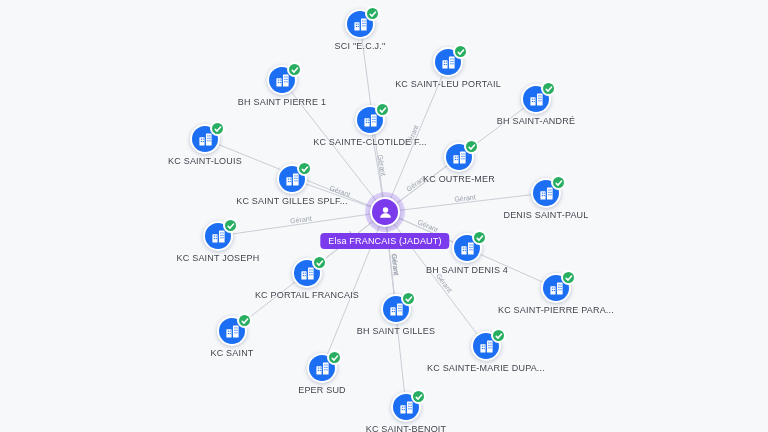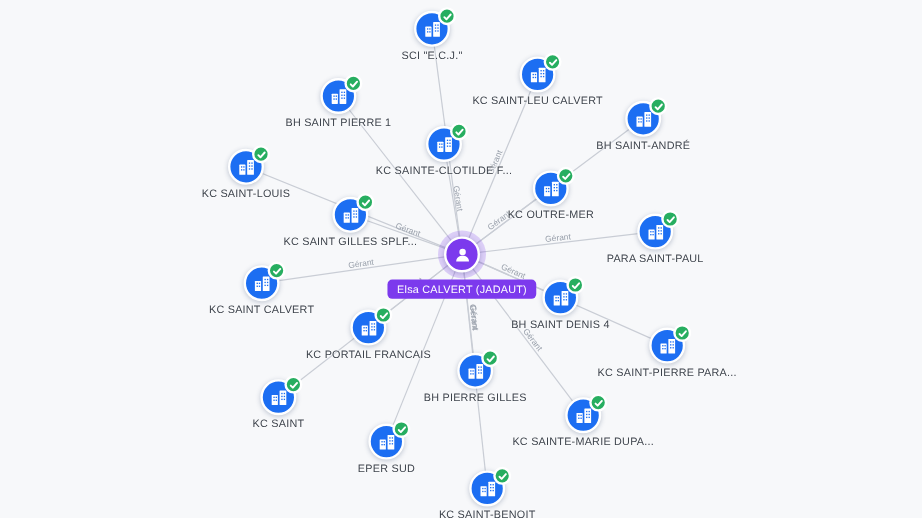--- a/index.html
+++ b/index.html
@@ -118,21 +118,21 @@
             <rect x="12.2" y="6.2" width="1.2" height="1.2" fill="var(--company-blue)"></rect>
             <rect x="10" y="8.8" width="1.2" height="1.2" fill="var(--company-blue)"></rect>
             <rect x="12.2" y="8.8" width="1.2" height="1.2" fill="var(--company-blue)"></rect>
           </svg>
         </div>
         <div class="badge">
           <svg width="8" height="8" viewBox="0 0 10 10" aria-hidden="true">
             <path d="M1.6 5.4l2.2 2.2 4.4-5" stroke="#fff" stroke-width="2" fill="none" stroke-linecap="round" stroke-linejoin="round"></path>
           </svg>
         </div>
-        <div class="label">KC SAINT-LEU CALVERT</div>
+        <div class="label">KC SAINT-LEU PORTAIL</div>
       </div>
       <div class="node" style="left: 282px; top: 80px;">
         <div class="circle">
           <svg width="15" height="15" viewBox="0 0 16 16" aria-hidden="true">
             <rect x="1.5" y="5.5" width="5.5" height="9" rx="0.5" fill="#fff"></rect>
             <rect x="8.5" y="1.5" width="6" height="13" rx="0.5" fill="#fff"></rect>
             <rect x="3" y="7" width="1.2" height="1.2" fill="var(--company-blue)"></rect>
             <rect x="5" y="7" width="1.2" height="1.2" fill="var(--company-blue)"></rect>
             <rect x="3" y="9.6" width="1.2" height="1.2" fill="var(--company-blue)"></rect>
             <rect x="5" y="9.6" width="1.2" height="1.2" fill="var(--company-blue)"></rect>
@@ -286,21 +286,21 @@
             <rect x="12.2" y="6.2" width="1.2" height="1.2" fill="var(--company-blue)"></rect>
             <rect x="10" y="8.8" width="1.2" height="1.2" fill="var(--company-blue)"></rect>
             <rect x="12.2" y="8.8" width="1.2" height="1.2" fill="var(--company-blue)"></rect>
           </svg>
         </div>
         <div class="badge">
           <svg width="8" height="8" viewBox="0 0 10 10" aria-hidden="true">
             <path d="M1.6 5.4l2.2 2.2 4.4-5" stroke="#fff" stroke-width="2" fill="none" stroke-linecap="round" stroke-linejoin="round"></path>
           </svg>
         </div>
-        <div class="label">PARA SAINT-PAUL</div>
+        <div class="label">DENIS SAINT-PAUL</div>
       </div>
       <div class="node" style="left: 218px; top: 236px;">
         <div class="circle">
           <svg width="15" height="15" viewBox="0 0 16 16" aria-hidden="true">
             <rect x="1.5" y="5.5" width="5.5" height="9" rx="0.5" fill="#fff"></rect>
             <rect x="8.5" y="1.5" width="6" height="13" rx="0.5" fill="#fff"></rect>
             <rect x="3" y="7" width="1.2" height="1.2" fill="var(--company-blue)"></rect>
             <rect x="5" y="7" width="1.2" height="1.2" fill="var(--company-blue)"></rect>
             <rect x="3" y="9.6" width="1.2" height="1.2" fill="var(--company-blue)"></rect>
             <rect x="5" y="9.6" width="1.2" height="1.2" fill="var(--company-blue)"></rect>
@@ -310,21 +310,21 @@
             <rect x="12.2" y="6.2" width="1.2" height="1.2" fill="var(--company-blue)"></rect>
             <rect x="10" y="8.8" width="1.2" height="1.2" fill="var(--company-blue)"></rect>
             <rect x="12.2" y="8.8" width="1.2" height="1.2" fill="var(--company-blue)"></rect>
           </svg>
         </div>
         <div class="badge">
           <svg width="8" height="8" viewBox="0 0 10 10" aria-hidden="true">
             <path d="M1.6 5.4l2.2 2.2 4.4-5" stroke="#fff" stroke-width="2" fill="none" stroke-linecap="round" stroke-linejoin="round"></path>
           </svg>
         </div>
-        <div class="label">KC SAINT CALVERT</div>
+        <div class="label">KC SAINT JOSEPH</div>
       </div>
       <div class="node" style="left: 467px; top: 248px;">
         <div class="circle">
           <svg width="15" height="15" viewBox="0 0 16 16" aria-hidden="true">
             <rect x="1.5" y="5.5" width="5.5" height="9" rx="0.5" fill="#fff"></rect>
             <rect x="8.5" y="1.5" width="6" height="13" rx="0.5" fill="#fff"></rect>
             <rect x="3" y="7" width="1.2" height="1.2" fill="var(--company-blue)"></rect>
             <rect x="5" y="7" width="1.2" height="1.2" fill="var(--company-blue)"></rect>
             <rect x="3" y="9.6" width="1.2" height="1.2" fill="var(--company-blue)"></rect>
             <rect x="5" y="9.6" width="1.2" height="1.2" fill="var(--company-blue)"></rect>
@@ -406,21 +406,21 @@
             <rect x="12.2" y="6.2" width="1.2" height="1.2" fill="var(--company-blue)"></rect>
             <rect x="10" y="8.8" width="1.2" height="1.2" fill="var(--company-blue)"></rect>
             <rect x="12.2" y="8.8" width="1.2" height="1.2" fill="var(--company-blue)"></rect>
           </svg>
         </div>
         <div class="badge">
           <svg width="8" height="8" viewBox="0 0 10 10" aria-hidden="true">
             <path d="M1.6 5.4l2.2 2.2 4.4-5" stroke="#fff" stroke-width="2" fill="none" stroke-linecap="round" stroke-linejoin="round"></path>
           </svg>
         </div>
-        <div class="label">BH PIERRE GILLES</div>
+        <div class="label">BH SAINT GILLES</div>
       </div>
       <div class="node" style="left: 232px; top: 331px;">
         <div class="circle">
           <svg width="15" height="15" viewBox="0 0 16 16" aria-hidden="true">
             <rect x="1.5" y="5.5" width="5.5" height="9" rx="0.5" fill="#fff"></rect>
             <rect x="8.5" y="1.5" width="6" height="13" rx="0.5" fill="#fff"></rect>
             <rect x="3" y="7" width="1.2" height="1.2" fill="var(--company-blue)"></rect>
             <rect x="5" y="7" width="1.2" height="1.2" fill="var(--company-blue)"></rect>
             <rect x="3" y="9.6" width="1.2" height="1.2" fill="var(--company-blue)"></rect>
             <rect x="5" y="9.6" width="1.2" height="1.2" fill="var(--company-blue)"></rect>
@@ -512,15 +512,15 @@
         <div class="label">KC SAINT-BENOIT</div>
       </div>
     </div>
   <div class="node center" id="center-node" style="left: 385px; top: 212px;">
     <div class="circle">
       <svg width="17" height="17" viewBox="0 0 24 24" aria-hidden="true">
         <circle cx="12" cy="8.5" r="3.8" fill="#fff"></circle>
         <path d="M4.5 19.5c0-4.1 3.4-6.5 7.5-6.5s7.5 2.4 7.5 6.5z" fill="#fff"></path>
       </svg>
     </div>
-    <div class="label">Elsa CALVERT (JADAUT)</div>
+    <div class="label">Elsa FRANCAIS (JADAUT)</div>
   </div>
 </div>
 
 </body></html>

